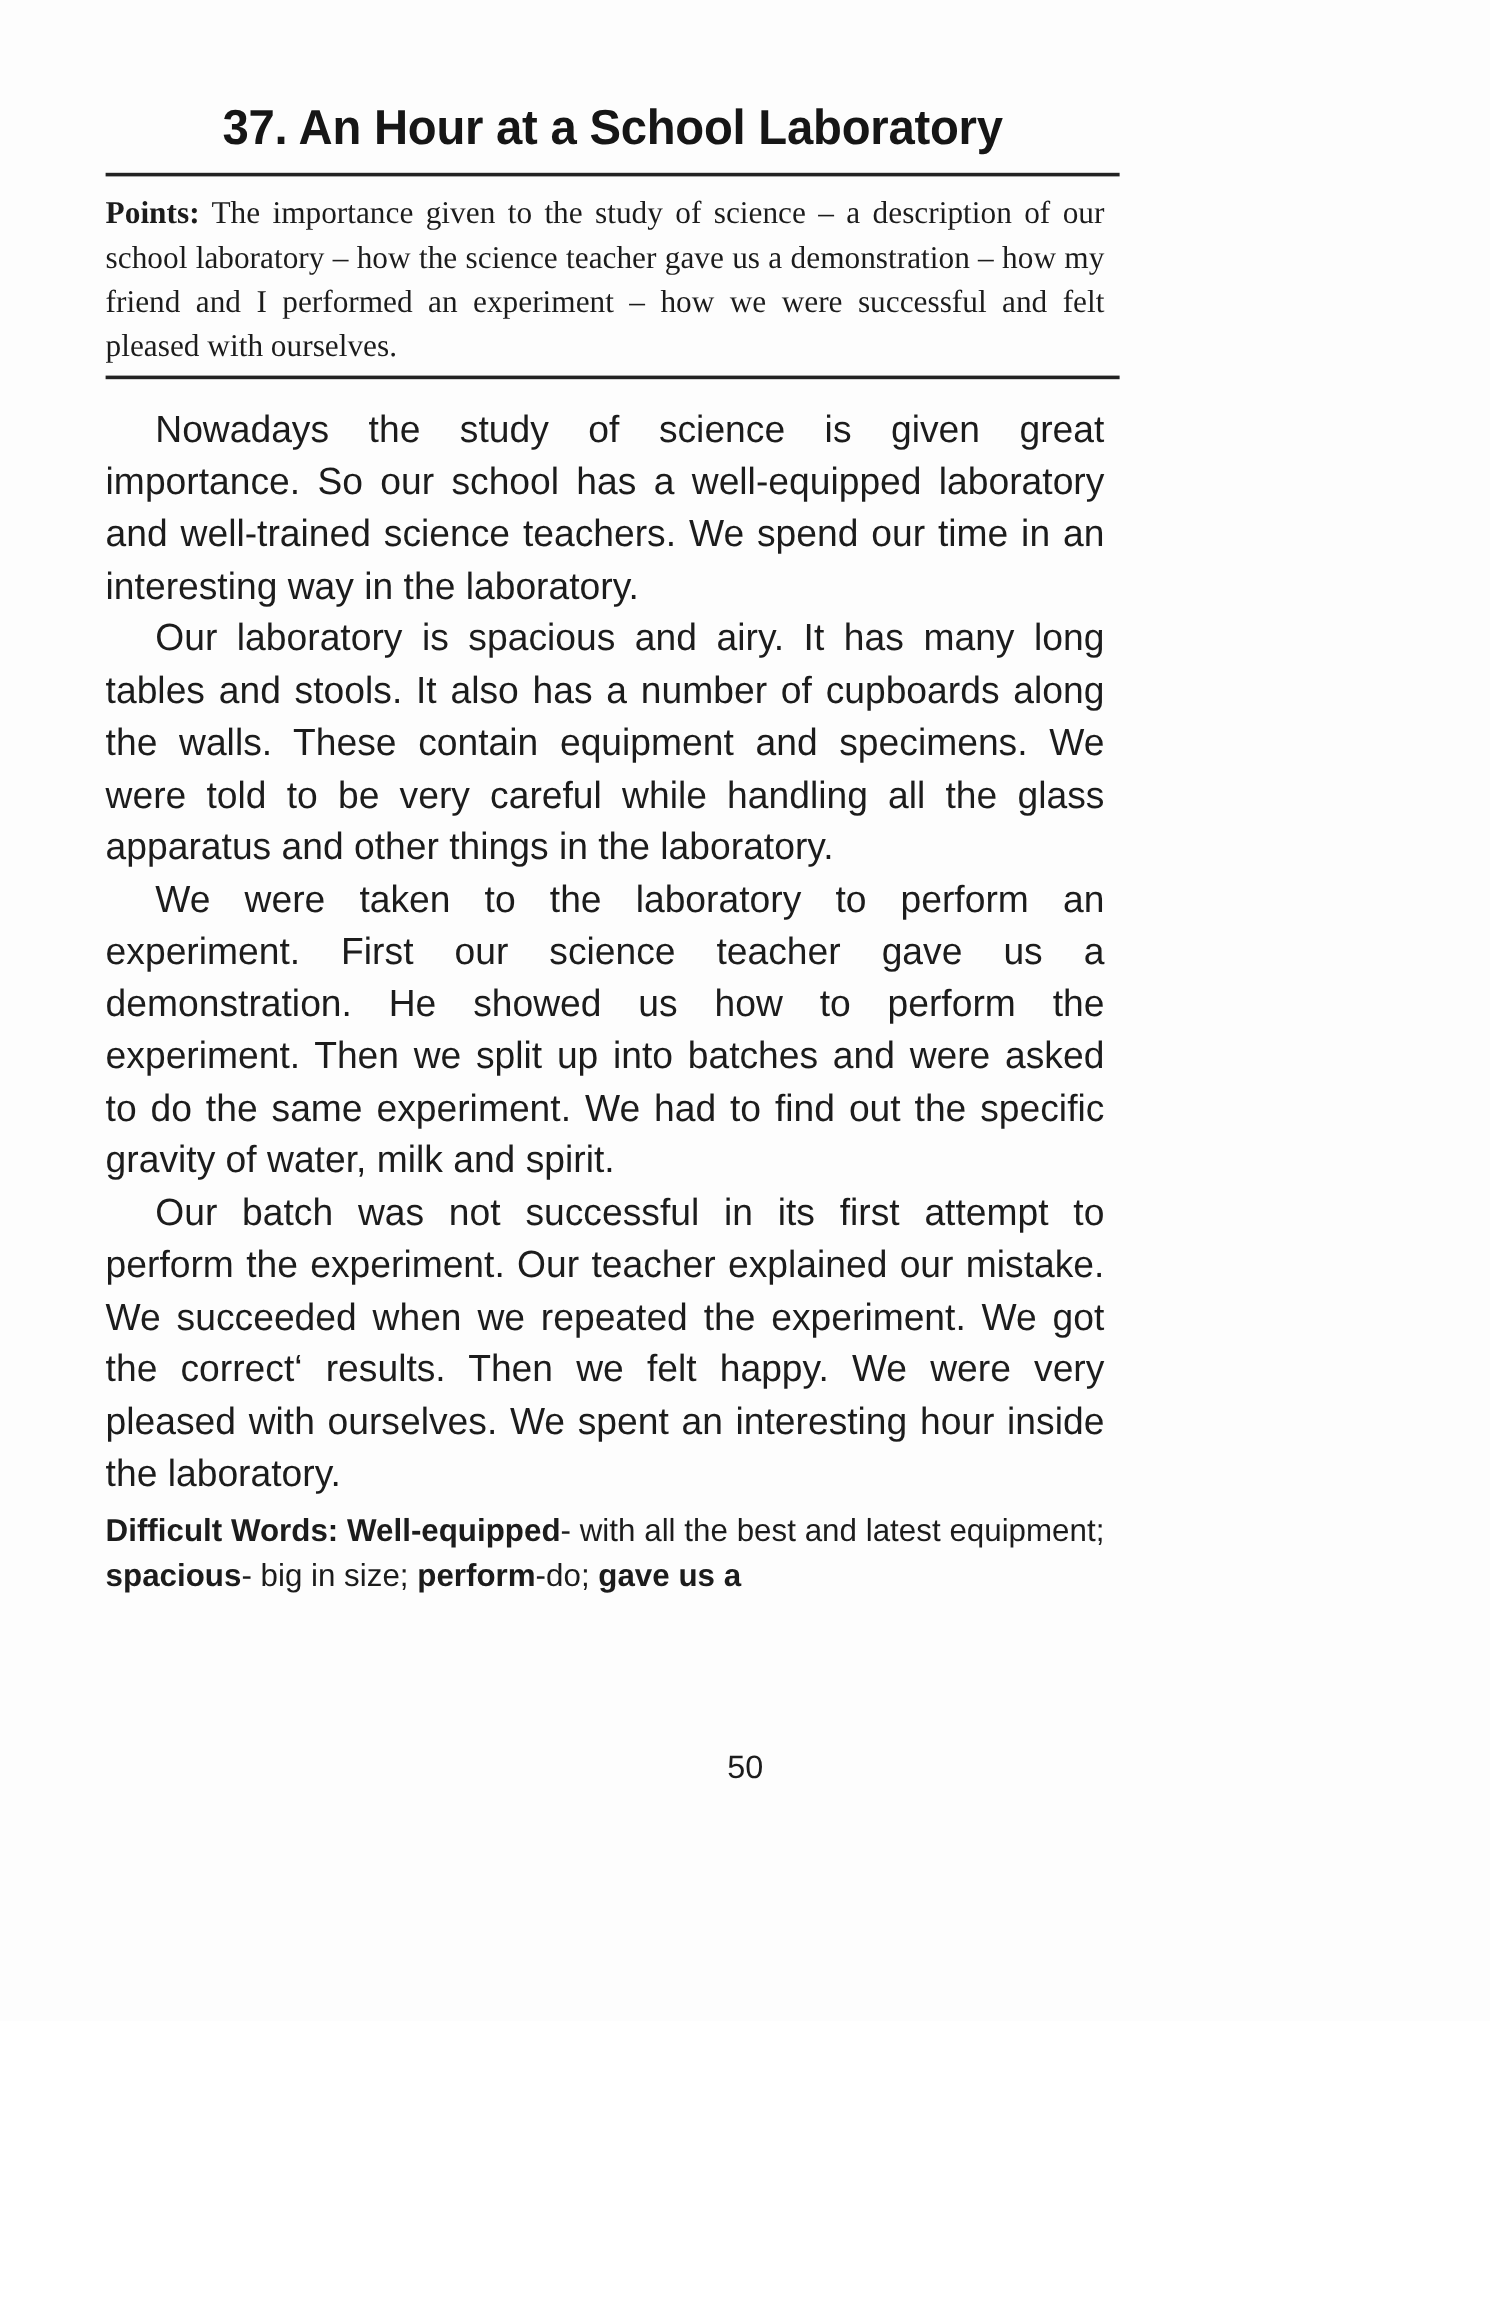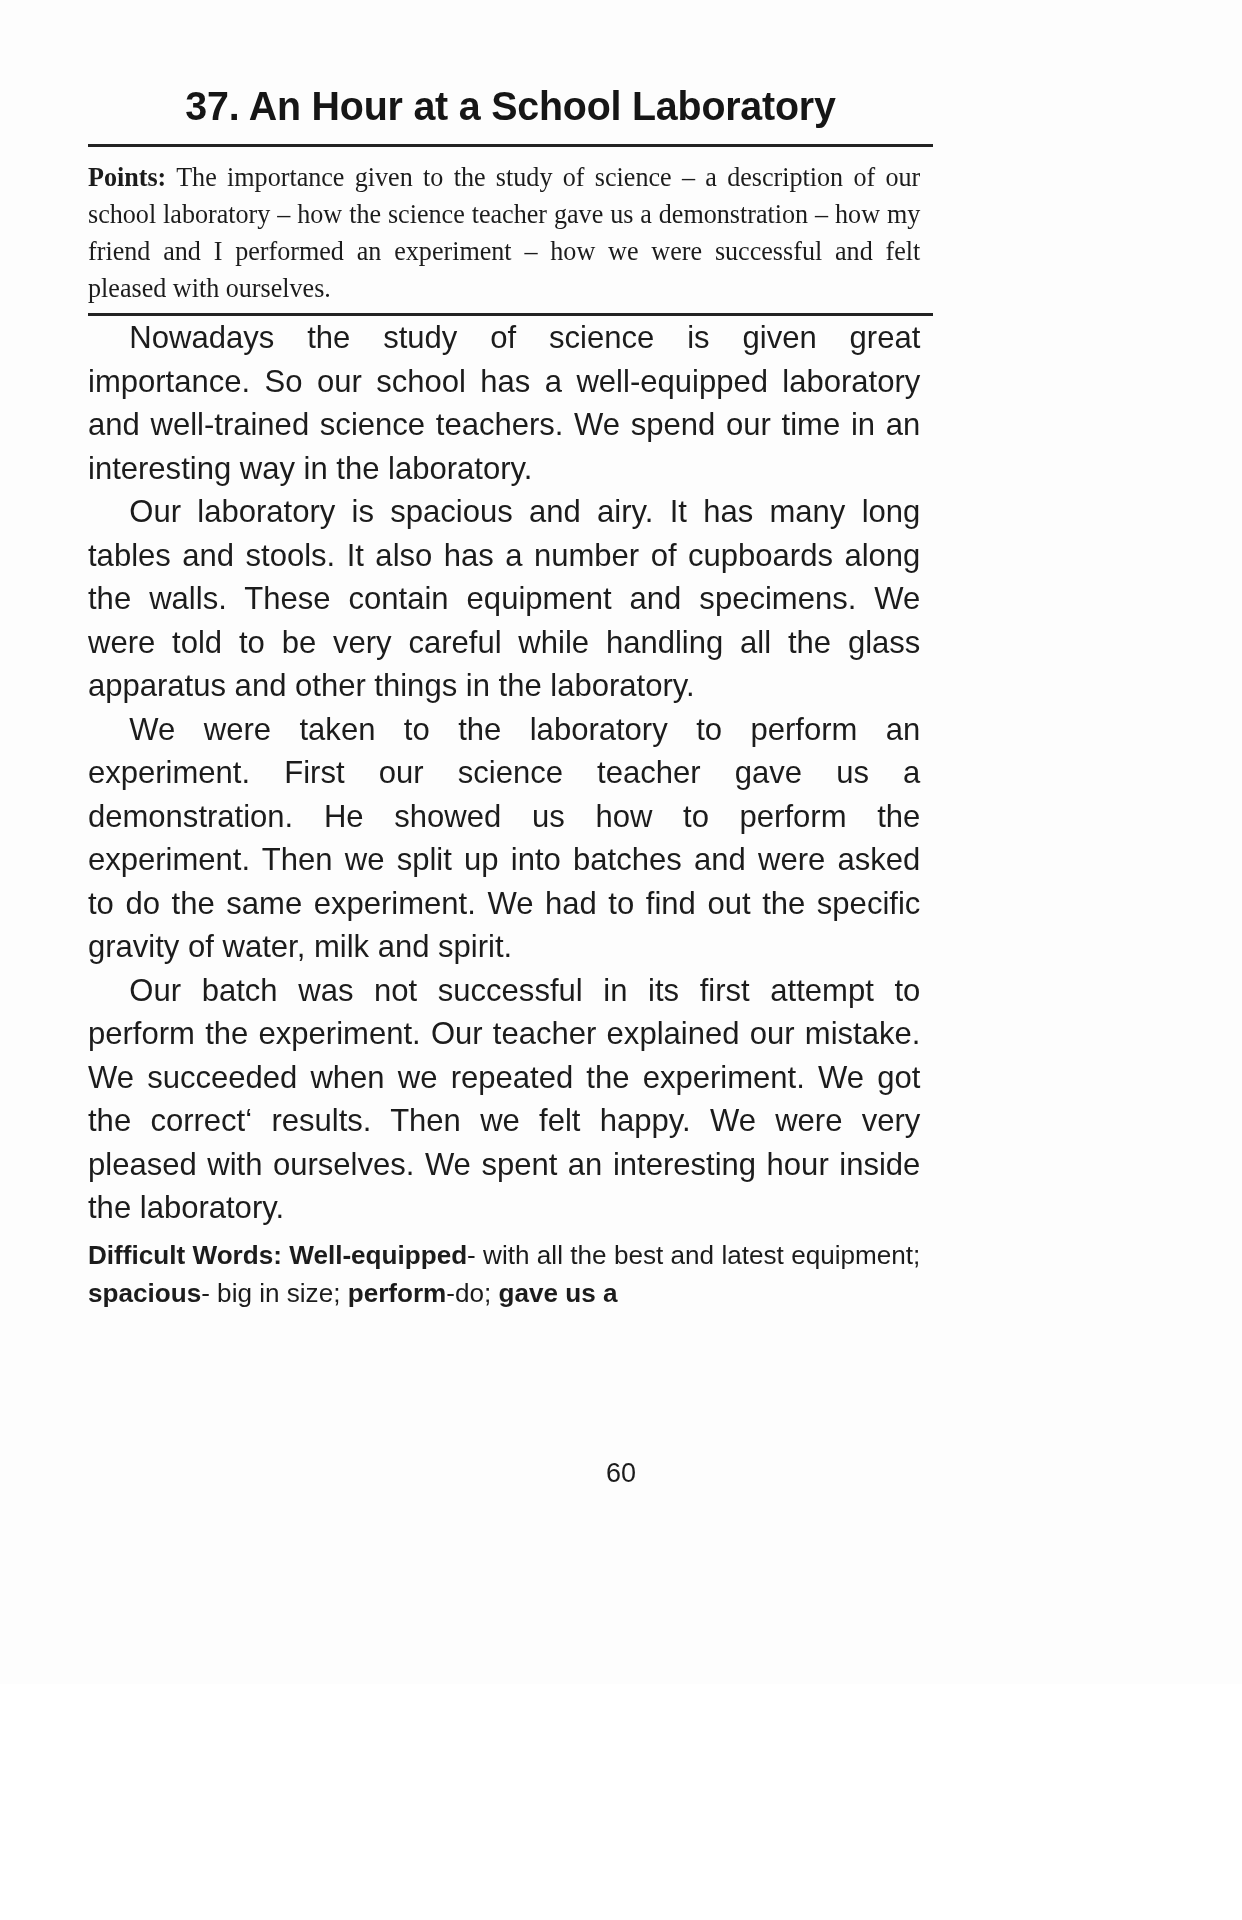--- a/index.html
+++ b/index.html
@@ -63,21 +63,21 @@
     margin: 0;
     transform: scaleX(0.985);
     transform-origin: left top;
   }
   .points-text b {
     font-weight: bold;
   }
 
   
   .body-wrap {
-    padding-top: 0;
+    padding-top: 20px;
   }
   p.body {
     font-size: 31.5px;
     line-height: 43.5px;
     text-align: justify;
     text-justify: inter-word;
     text-indent: 42px;
     margin: 0;
     color: #1c1c1c;
     transform: scaleX(0.985);
@@ -128,14 +128,14 @@
       <p class="body">Nowadays the study of science is given great importance. So our school has a well-equipped laboratory and well-trained science teachers. We spend our time in an interesting way in the laboratory.</p>
       <p class="body">Our laboratory is spacious and airy. It has many long tables and stools. It also has a number of cupboards along the walls. These contain equipment and specimens. We were told to be very careful while handling all the glass apparatus and other things in the laboratory.</p>
       <p class="body">We were taken to the laboratory to perform an experiment. First our science teacher gave us a demonstration. He showed us how to perform the experiment. Then we split up into batches and were asked to do the same experiment. We had to find out the specific gravity of water, milk and spirit.</p>
       <p class="body">Our batch was not successful in its first attempt to perform the experiment. Our teacher explained our mistake. We succeeded when we repeated the experiment. We got the correct‘ results. Then we felt happy. We were very pleased with ourselves. We spent an interesting hour inside the laboratory.</p>
     </div>
 
     <p class="difficult"><b>Difficult Words:</b><b> Well-equipped</b><span>- with all the best and latest equipment; </span><b>spacious</b><span>- big in size; </span><b>perform</b><span>-do; </span><b>gave us a</b></p>
 
   </div>
 
-  <div class="page-number">60</div>
+  <div class="page-number">50</div>
 </div>
 
 </body></html>

